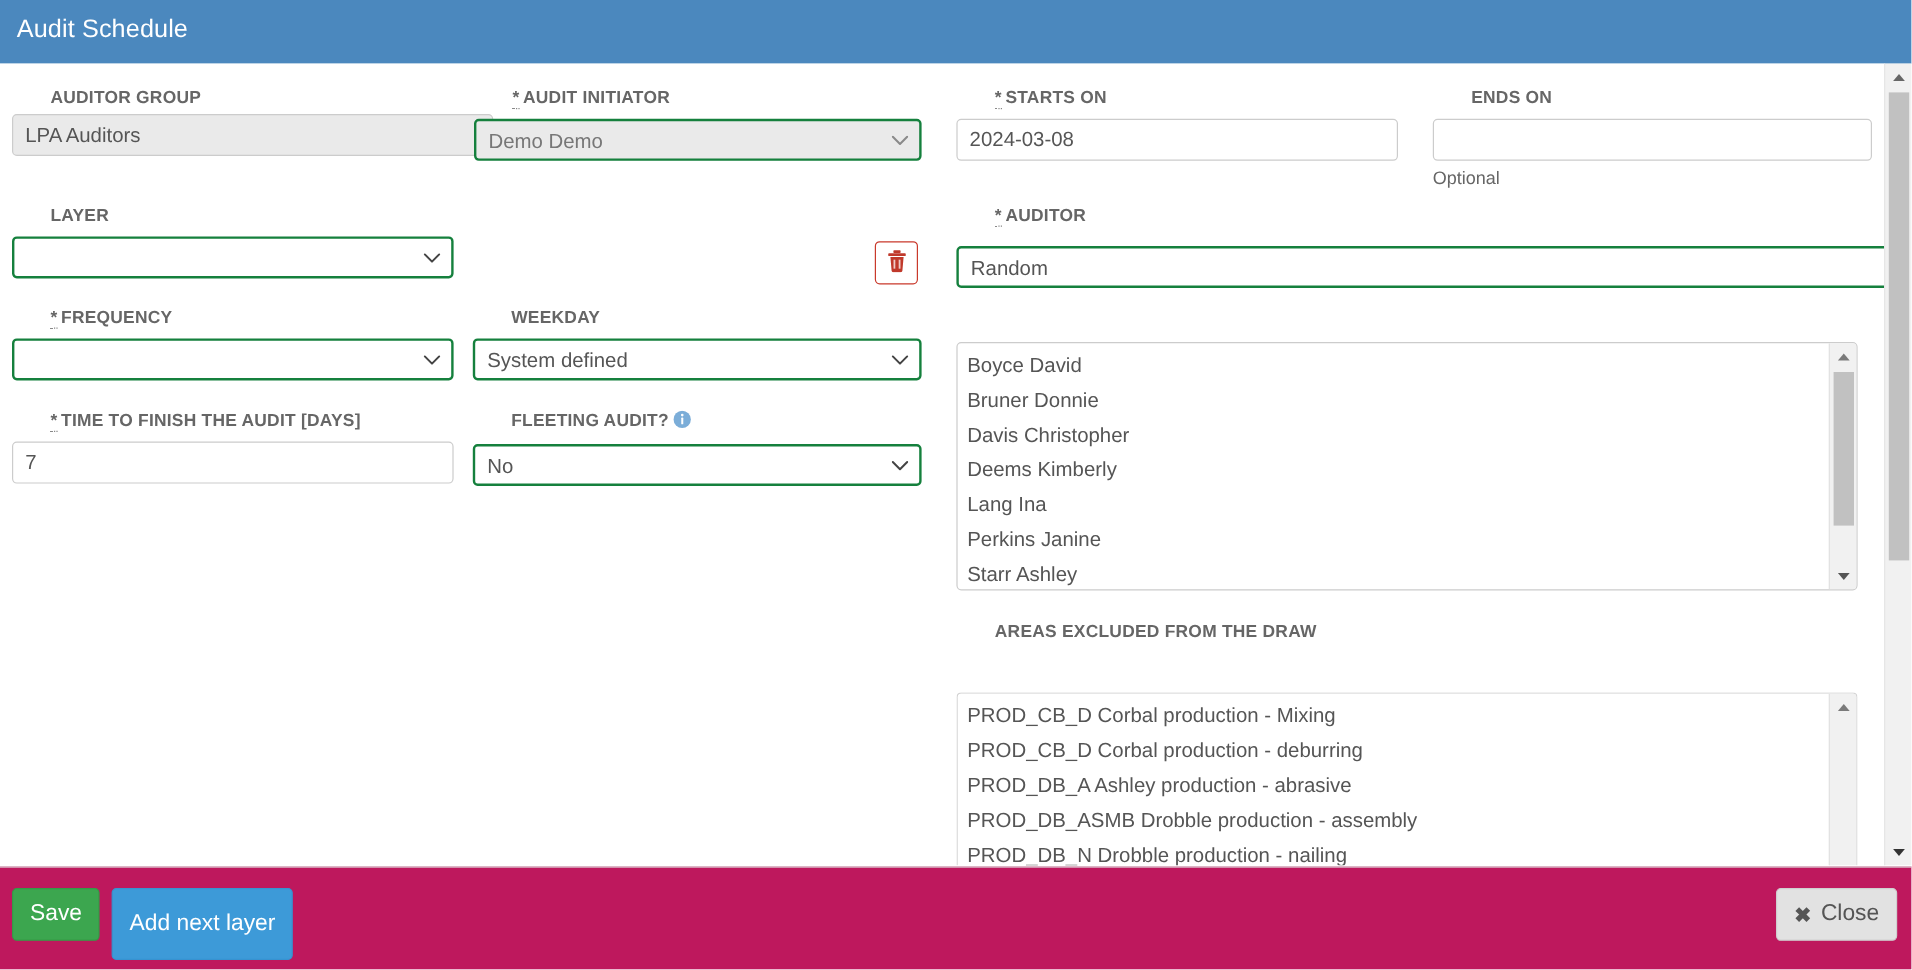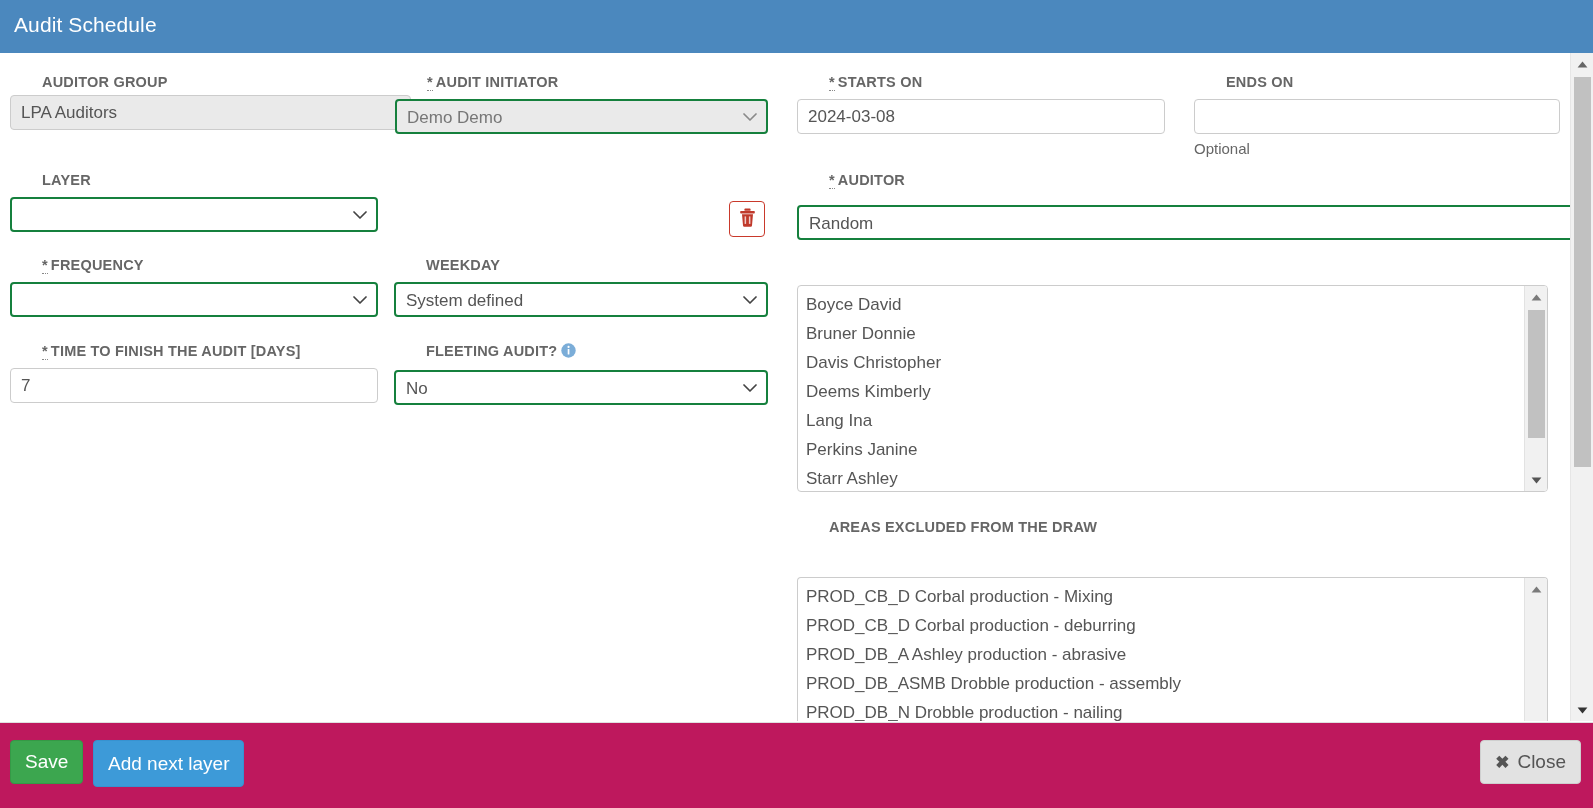--- a/index.html
+++ b/index.html
@@ -260,21 +260,21 @@
     left: 10px;
     top: 17px;
     height: 44px;
     background: #3ca64f;
     border-color: #359946;
     color: #fff;
   }
   .btn-addlayer {
     left: 93px;
     top: 17px;
-    height: 47px;
+    height: 60px;
     background: #3d9ad8;
     border-color: #3792d0;
     color: #fff;
   }
   .btn-close {
     right: 12px;
     top: 17px;
     height: 44px;
     background: #e2e2e2;
     border-color: #cfcfcf;

